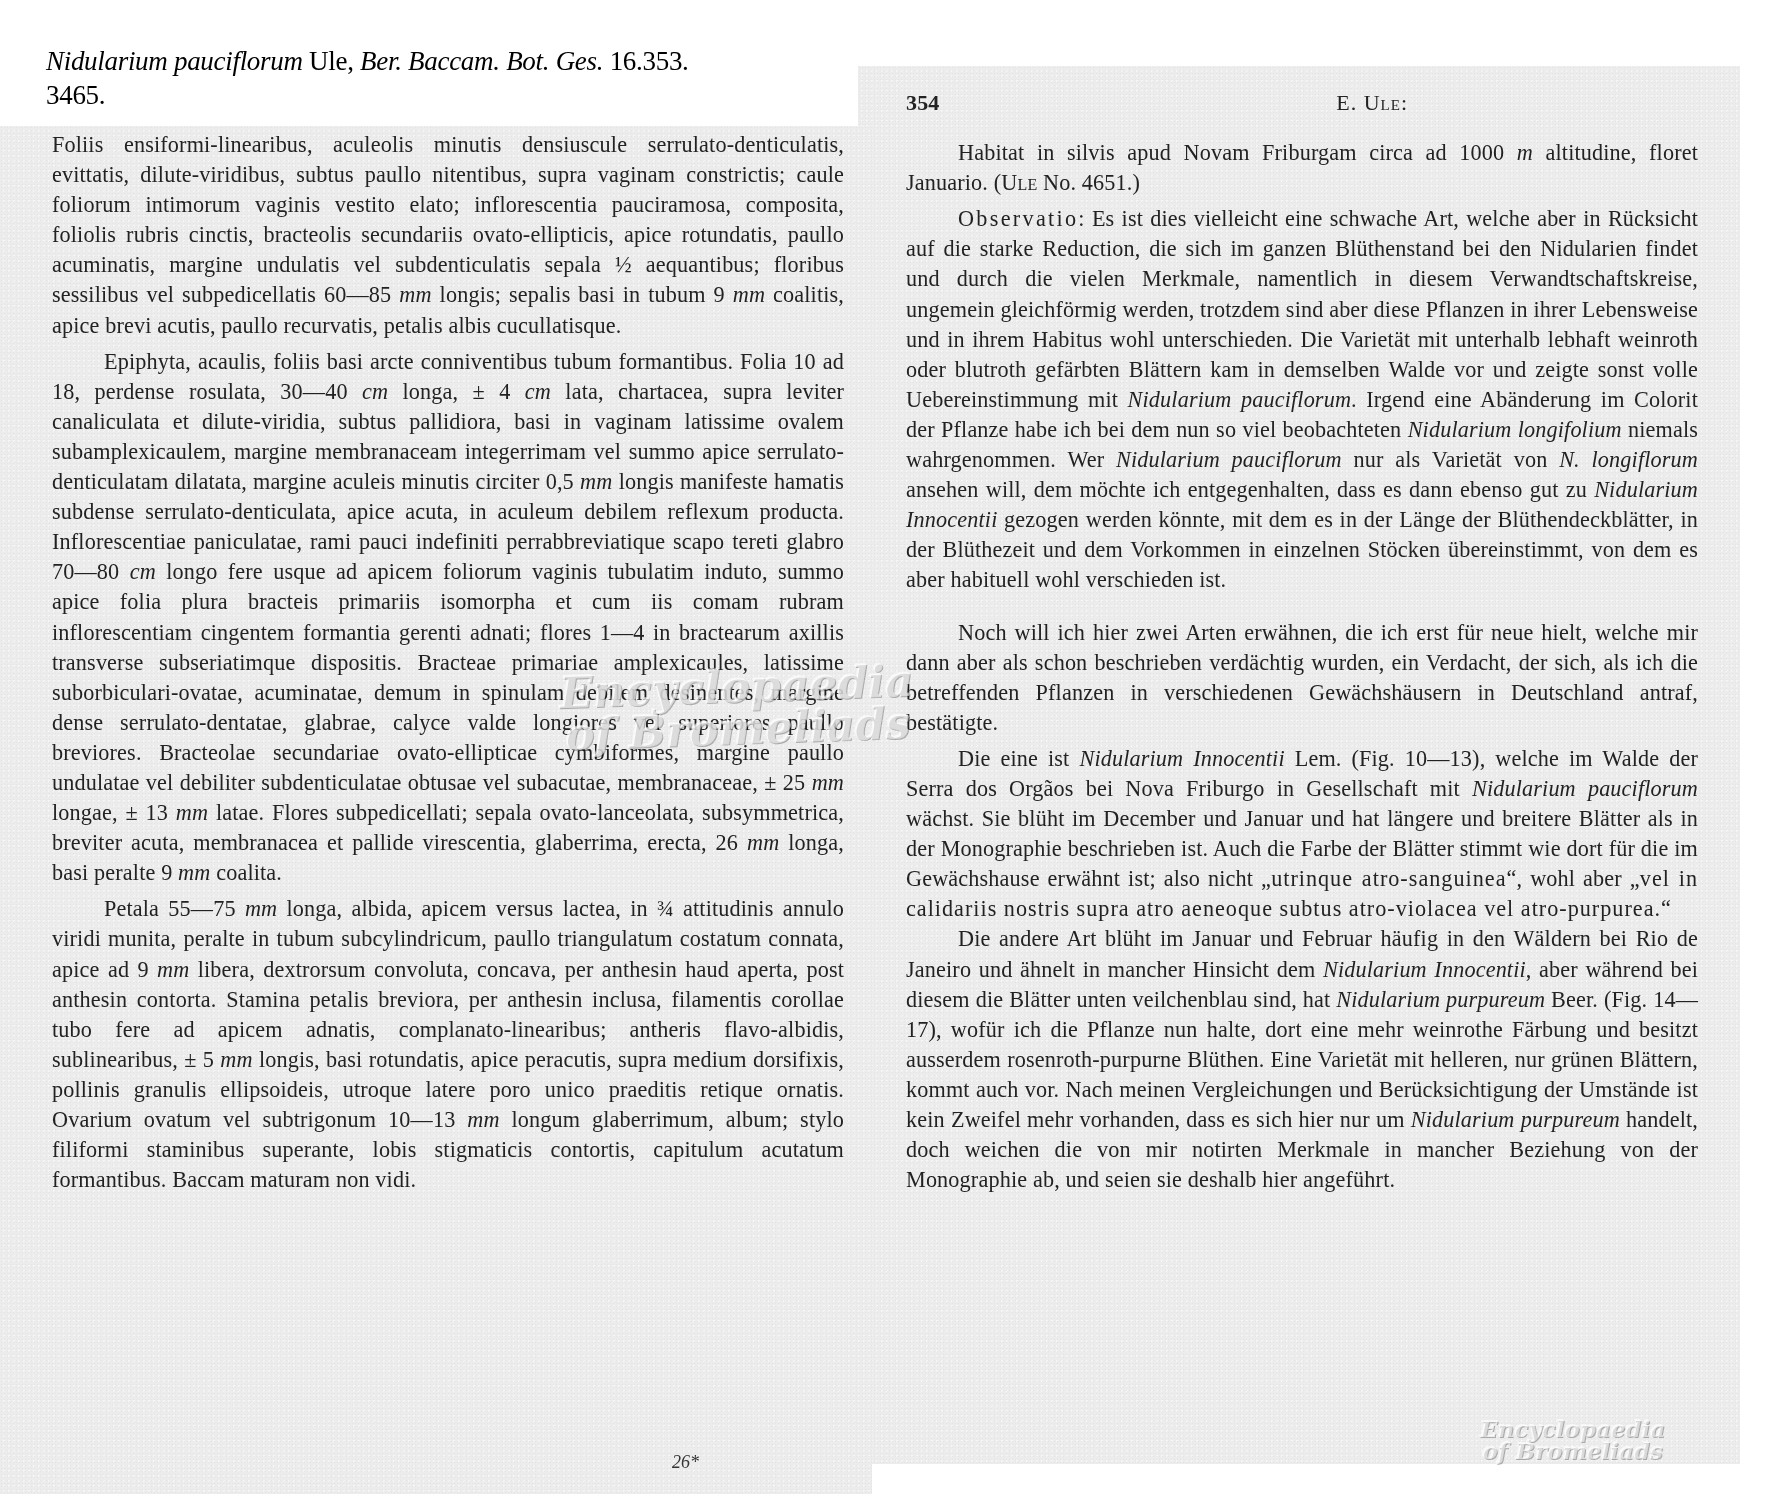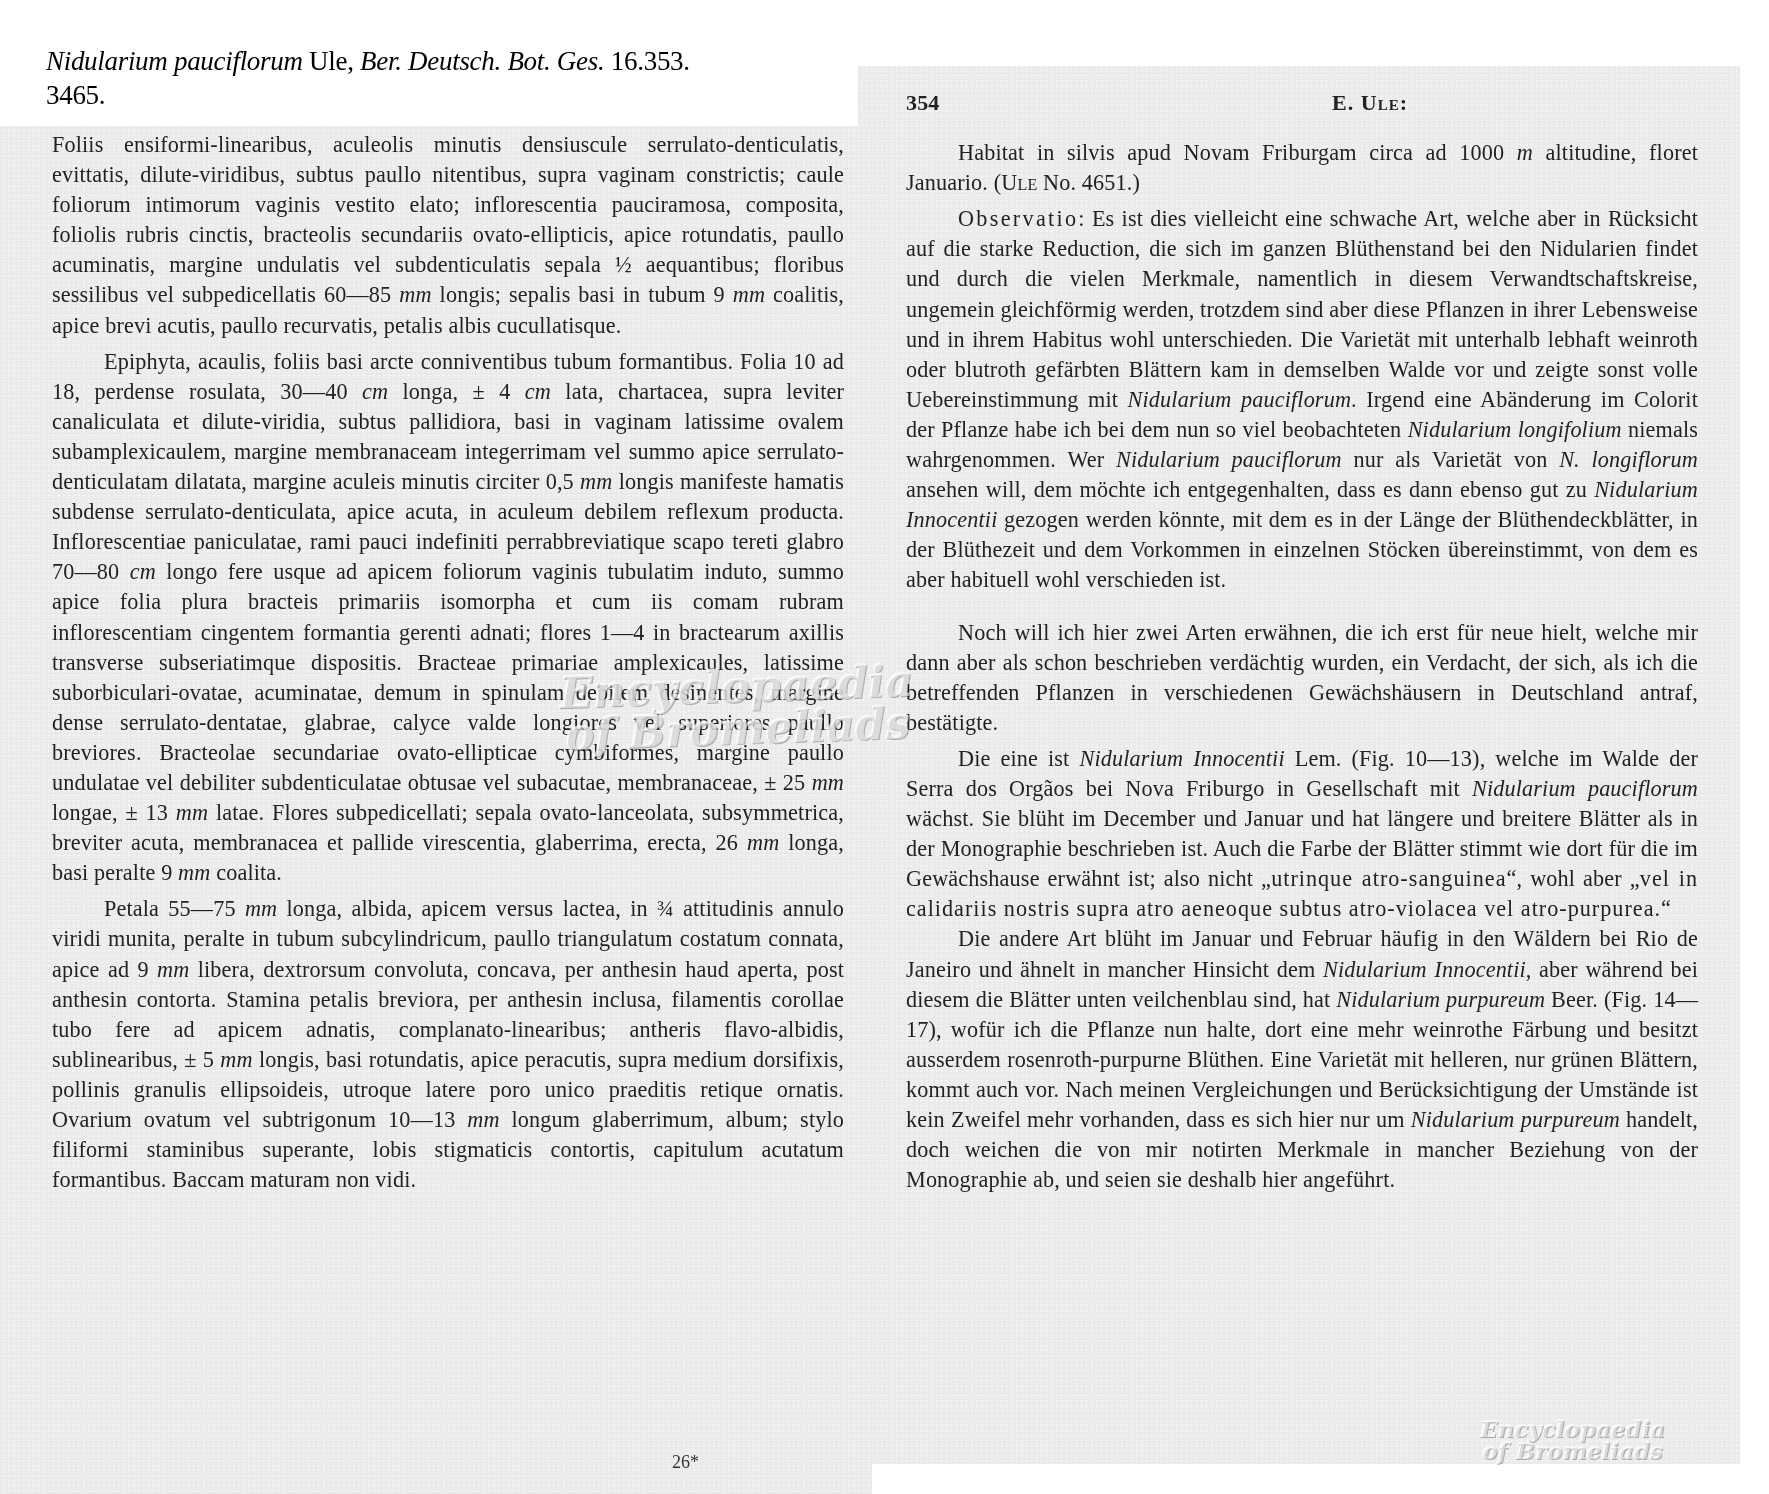--- a/index.html
+++ b/index.html
@@ -36,46 +36,46 @@
   .page-text p.indent { text-indent: 52px; }
   .page-text i { font-style: italic; }
   .species-title {
     text-align: center; font-size: 23px; margin: 0 0 16px 0 !important;
     letter-spacing: 0.3px;
   }
   .species-title b { font-weight: bold; letter-spacing: 0.2px; }
   .species-title span.novsp { color: #555; font-size: 21px; }
   .left-para-gap { margin-top: 6px !important; }
   .footer-num {
-    position: absolute; left: 672px; top: 1452px; font-size: 18px; color: #333;
+    position: absolute; left: 672px; top: 1452px; font-size: 18px; color: #333; font-style: italic;
   }
   .running-head {
     display: flex; justify-content: space-between; align-items: baseline;
     margin-bottom: 20px !important; font-size: 22px;
   }
   .running-head .pagenum { font-weight: bold; }
-  .running-head .author { margin-right: 290px; font-variant: small-caps; font-weight: bold; letter-spacing: 1px; }
+  .running-head .author { margin-right: 290px; font-variant: small-caps; font-weight: normal; letter-spacing: 1px; }
   .gap-big { margin-top: 22px !important; }
   .gap-small { margin-top: 6px !important; }
   .spaced { letter-spacing: 2.3px; font-family: Liberation Serif, serif; }
   .sc { font-variant: small-caps; }
   .watermark {
     position: absolute; font-family: "DejaVu Serif", serif; font-style: italic; font-weight: bold;
     color: rgba(255,255,255,0.55);
     text-shadow: 1px 1px 0 rgba(0,0,0,0.28), -1px -1px 0 rgba(255,255,255,0.6);
     pointer-events: none; line-height: 0.95; text-align: center;
   }
   .wm-center { left: 560px; top: 666px; font-size: 44px; transform: rotate(-2deg); }
   .wm-corner { left: 1480px; top: 1418px; font-size: 23px; }
 </style>
 </head>
 <body>
 
 <div class="citation">
-  <i>Nidularium pauciflorum</i><span> Ule, </span><i>Ber. Deutsch. Bot. Ges.</i><span> 16.353.</span><br>
+  <i>Nidularium pauciflorum</i><span> Ule, </span><i>Ber. Baccam. Bot. Ges.</i><span> 16.353.</span><br>
   <span>3465.</span>
 </div>
 
 <div class="scan scan-right"></div>
 <div class="scan scan-left"></div>
 
 <div class="page-text left-text">
   <div id="left-paras">
       <p>Foliis ensiformi-linearibus, aculeolis minutis densiuscule serrulato-denticulatis, evittatis, dilute-viridibus, subtus paullo nitentibus, supra vaginam constrictis; caule foliorum intimorum vaginis vestito elato; inflorescentia pauciramosa, composita, foliolis rubris cinctis, bracteolis secundariis ovato-ellipticis, apice rotundatis, paullo acuminatis, margine undulatis vel subdenticulatis sepala ½ aequantibus; floribus sessilibus vel subpedicellatis 60—85 <i>mm</i> longis; sepalis basi in tubum 9 <i>mm</i> coalitis, apice brevi acutis, paullo recurvatis, petalis albis cucullatisque.</p>
       <p class="indent left-para-gap">Epiphyta, acaulis, foliis basi arcte conniventibus tubum formantibus. Folia 10 ad 18, perdense rosulata, 30—40 <i>cm</i> longa, ± 4 <i>cm</i> lata, chartacea, supra leviter canaliculata et dilute-viridia, subtus pallidiora, basi in vaginam latissime ovalem subamplexicaulem, margine membranaceam integerrimam vel summo apice serrulato-denticulatam dilatata, margine aculeis minutis circiter 0,5 <i>mm</i> longis manifeste hamatis subdense serrulato-denticulata, apice acuta, in aculeum debilem reflexum producta. Inflorescentiae paniculatae, rami pauci indefiniti perrabbreviatique scapo tereti glabro 70—80 <i>cm</i> longo fere usque ad apicem foliorum vaginis tubulatim induto, summo apice folia plura bracteis primariis isomorpha et cum iis comam rubram inflorescentiam cingentem formantia gerenti adnati; flores 1—4 in bractearum axillis transverse subseriatimque dispositis. Bracteae primariae amplexicaules, latissime suborbiculari-ovatae, acuminatae, demum in spinulam debilem desinentes, margine dense serrulato-dentatae, glabrae, calyce valde longiores vel superiores paullo breviores. Bracteolae secundariae ovato-ellipticae cymbiformes, margine paullo undulatae vel debiliter subdenticulatae obtusae vel subacutae, membranaceae, ± 25 <i>mm</i> longae, ± 13 <i>mm</i> latae. Flores subpedicellati; sepala ovato-lanceolata, subsymmetrica, breviter acuta, membranacea et pallide virescentia, glaberrima, erecta, 26 <i>mm</i> longa, basi peralte 9 <i>mm</i> coalita.</p>

